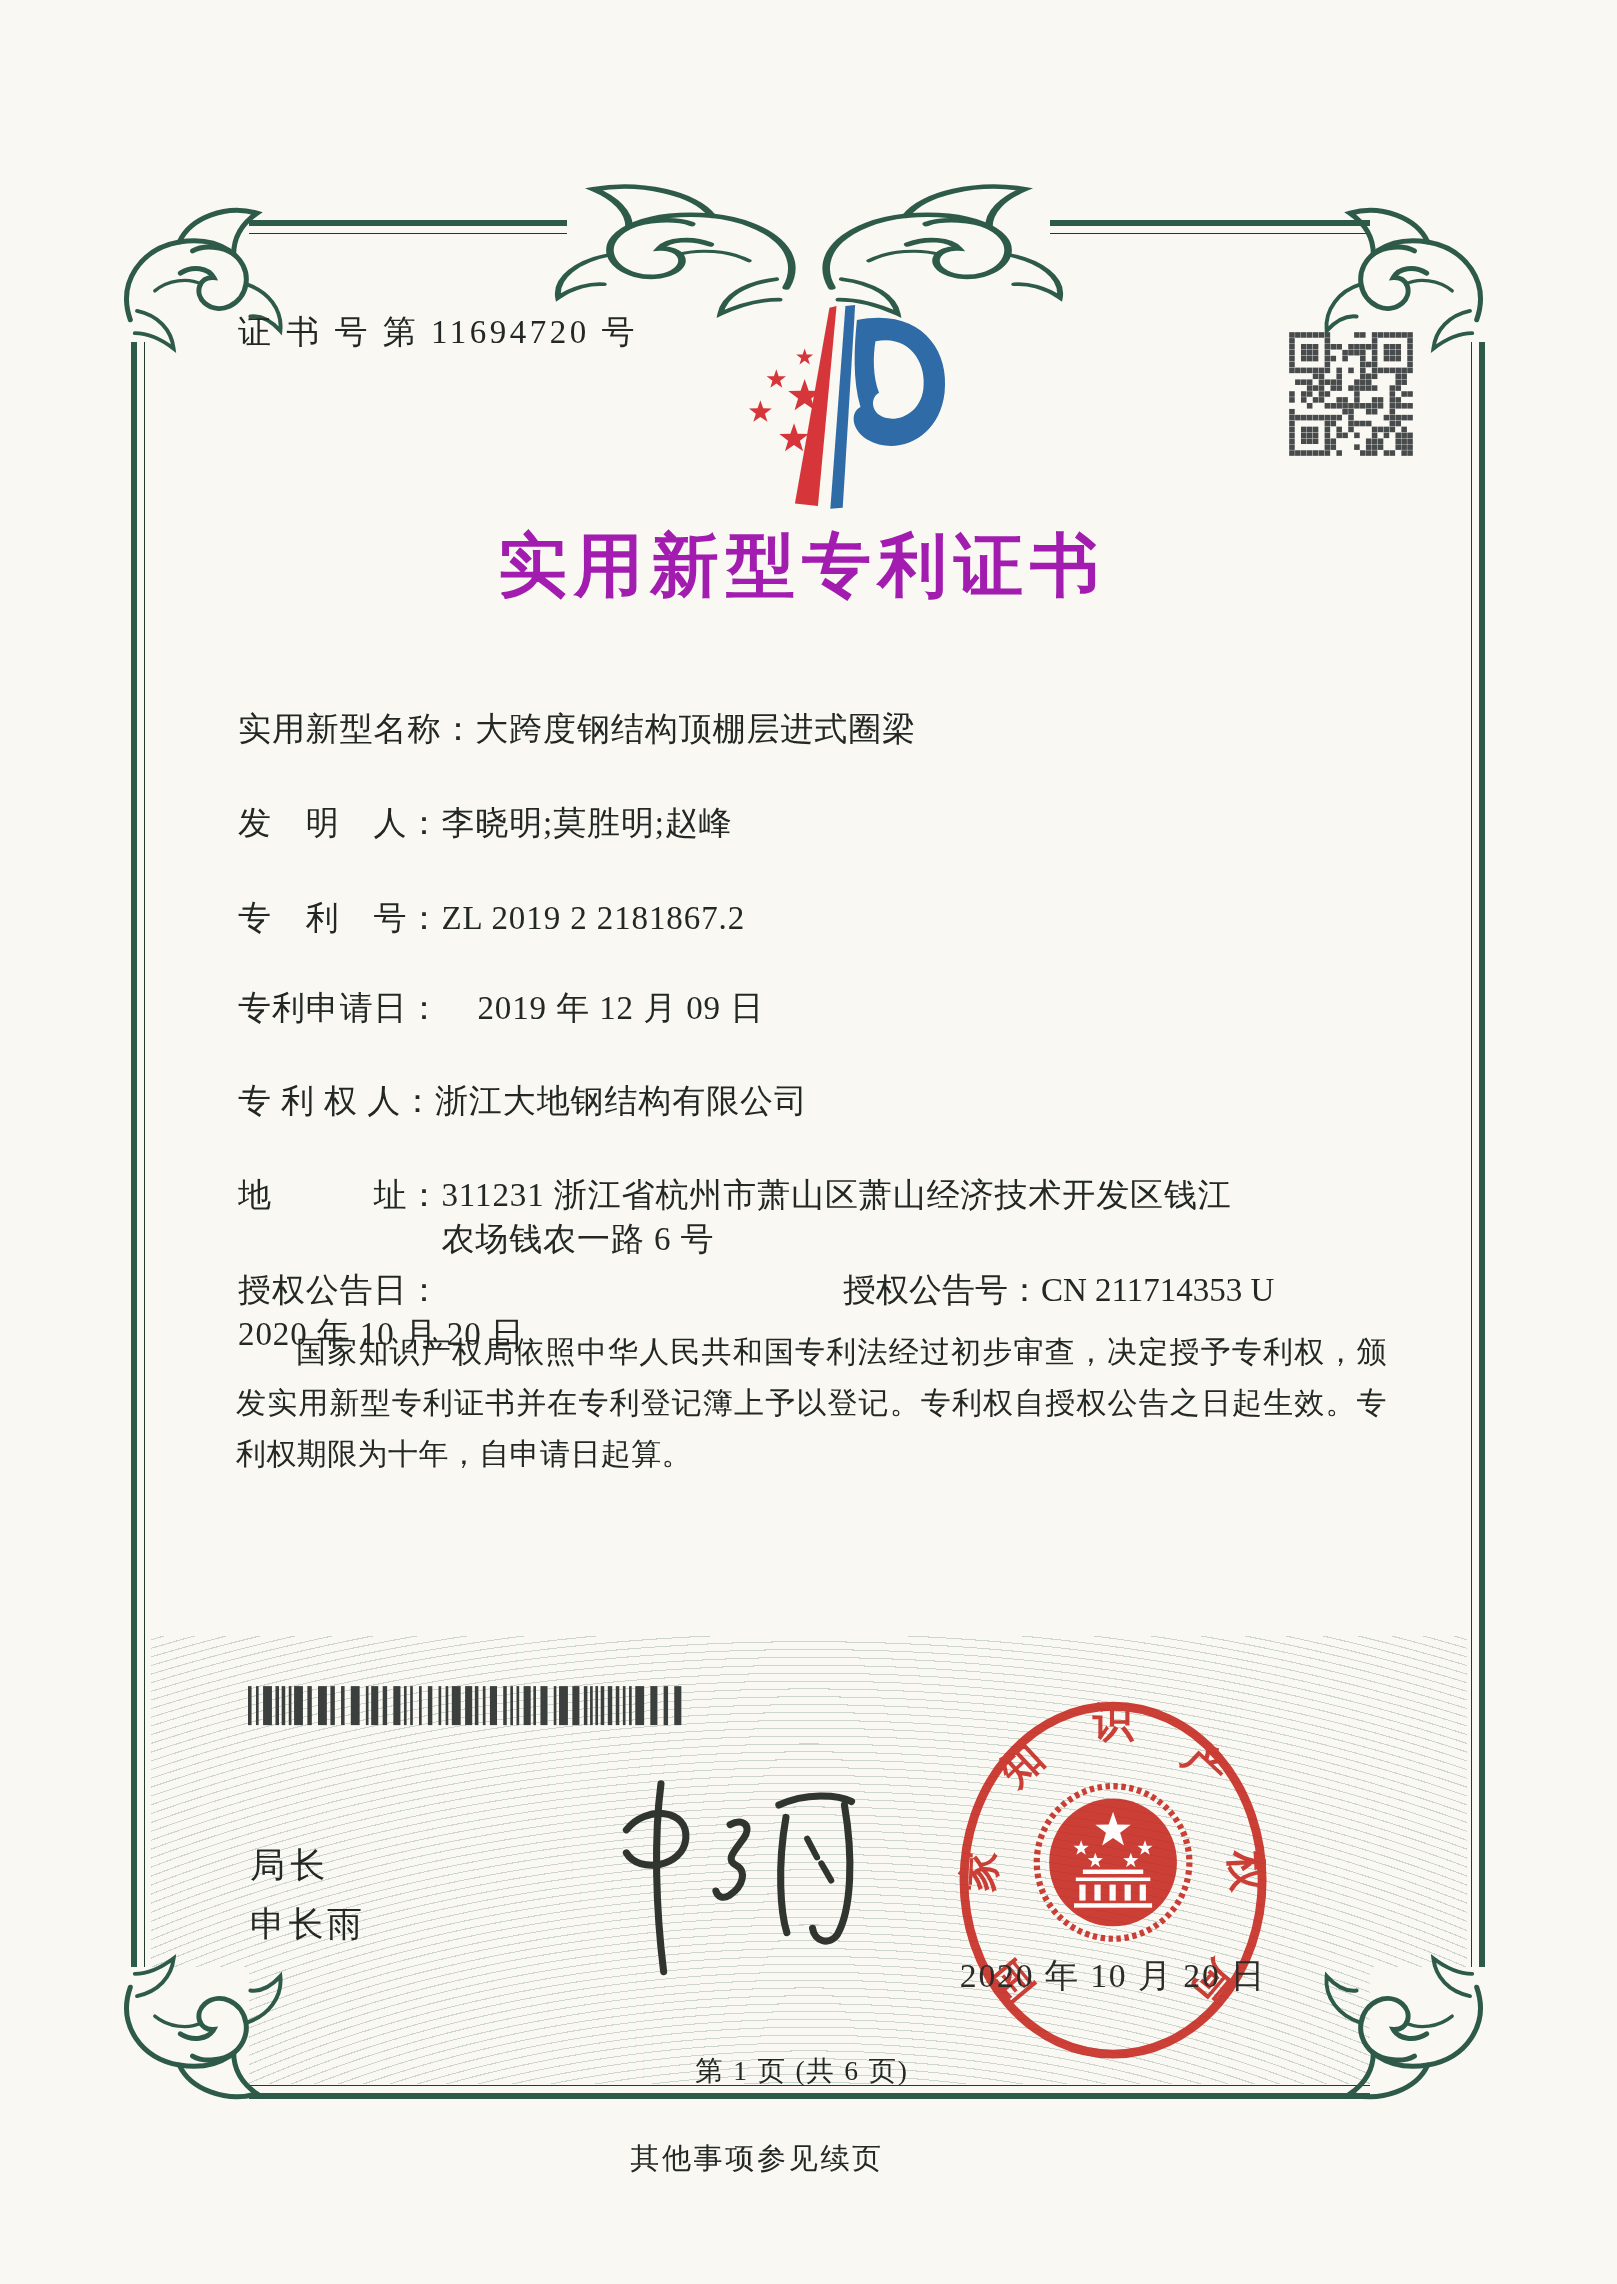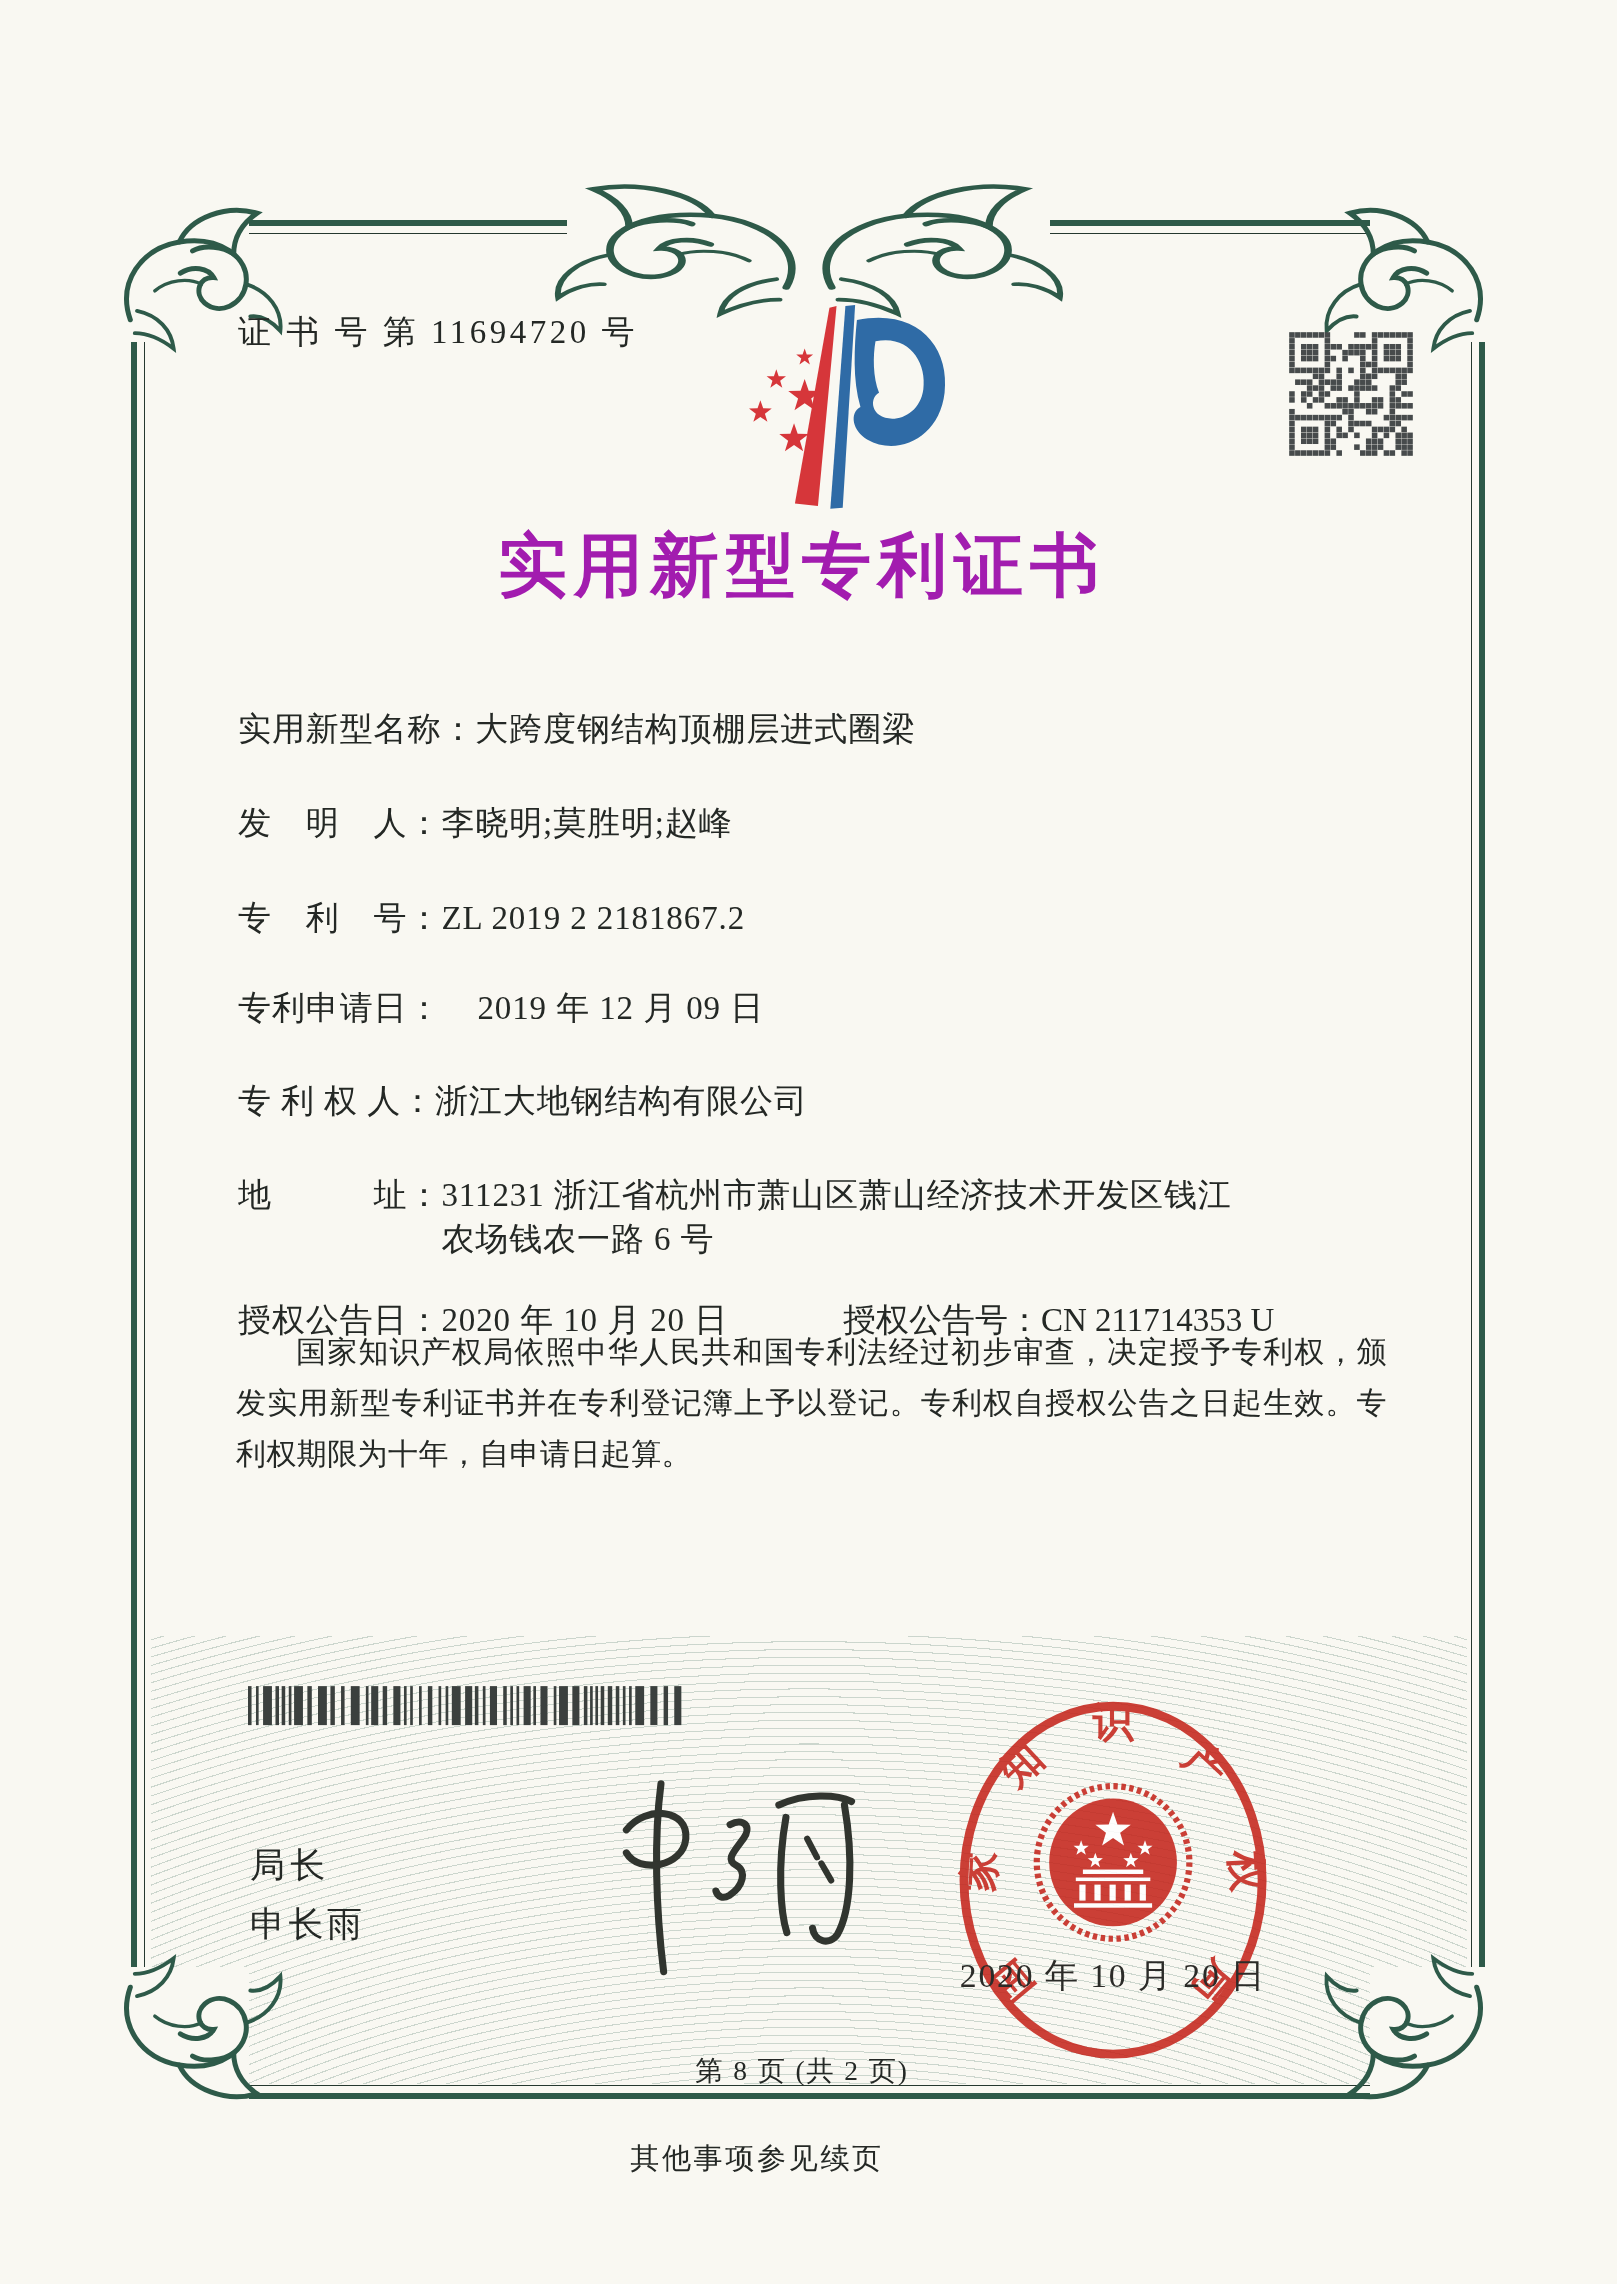--- a/index.html
+++ b/index.html
@@ -381,21 +381,21 @@
     <span class="fvalue">2019 年 12 月 09 日</span>
   </div>
   <div class="field-row" style="top:1079px;">
     <span class="flabel">专 利 权 人：</span>
     <span class="fvalue">浙江大地钢结构有限公司</span>
   </div>
   <div class="field-row addr" style="top:1173px;">
     <span class="flabel">地　　　址：</span>
     <span class="fvalue">311231 浙江省杭州市萧山区萧山经济技术开发区钱江农场钱农一路 6 号</span>
   </div>
-  <div class="field-row" style="top:1298px;">
+  <div class="field-row" style="top:1268px;flex-direction:column;">
     <span class="flabel">授权公告日：</span>
     <span class="fvalue">2020 年 10 月 20 日</span>
     <span class="grant-right"><span>授权公告号：</span><span>CN 211714353 U</span></span>
   </div>
 
   
   <div class="paras">
     <p>国家知识产权局依照中华人民共和国专利法经过初步审查，决定授予专利权，颁发实用新型专利证书并在专利登记簿上予以登记。专利权自授权公告之日起生效。专利权期限为十年，自申请日起算。</p>
   </div>
 
@@ -496,17 +496,17 @@
           <rect x="13" y="25" width="7" height="18"></rect>
           <rect x="30" y="25" width="7" height="18"></rect>
           <rect x="-44" y="46" width="88" height="5"></rect>
         </g>
       </g>
     </g>
     <text x="195" y="340" text-anchor="middle" font-size="38" letter-spacing="2" fill="#2b2b28" font-family="Liberation Serif, DejaVu Serif, serif">2020 年 10 月 20 日</text>
   </svg>
 
   
-  <div class="page-info">第 8 页 (共 2 页)</div>
+  <div class="page-info">第 1 页 (共 6 页)</div>
   <div class="footer-note">其他事项参见续页</div>
 
 </div>
 
 
 </body></html>

